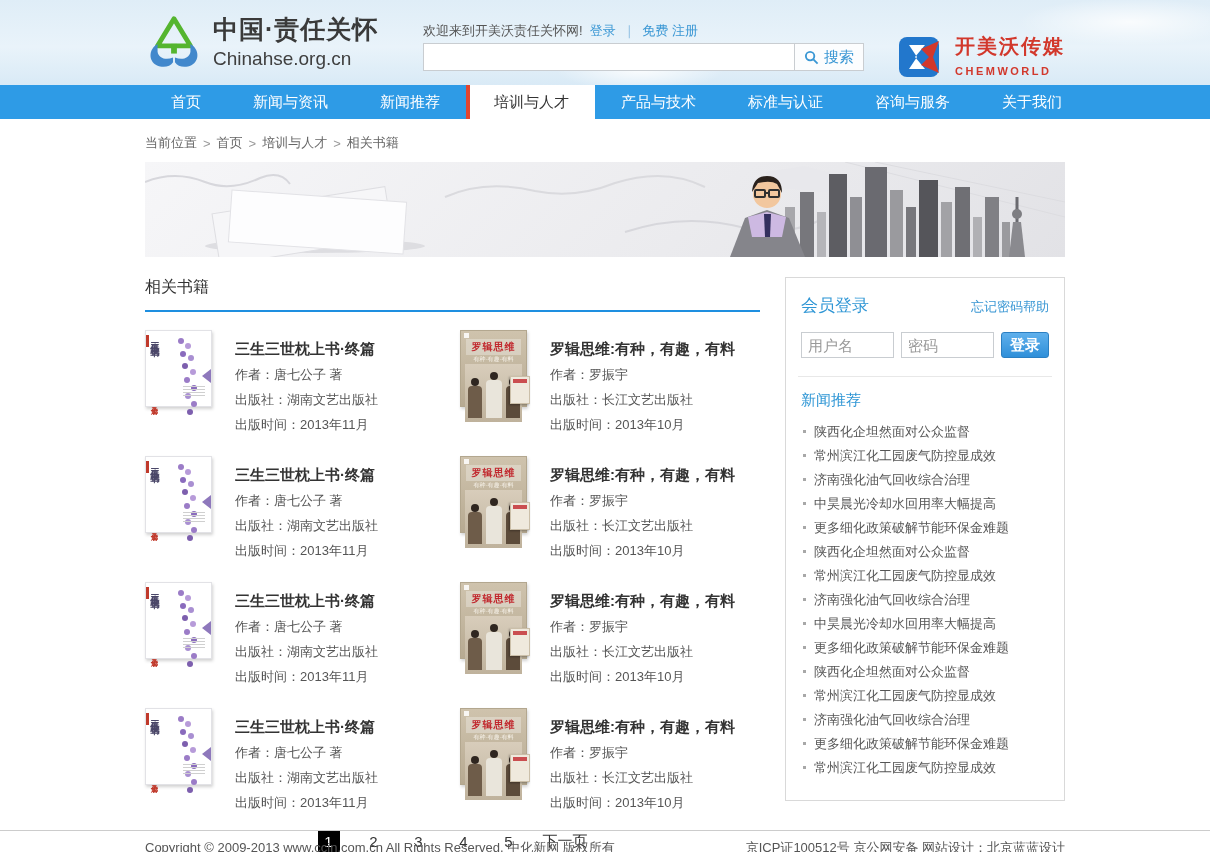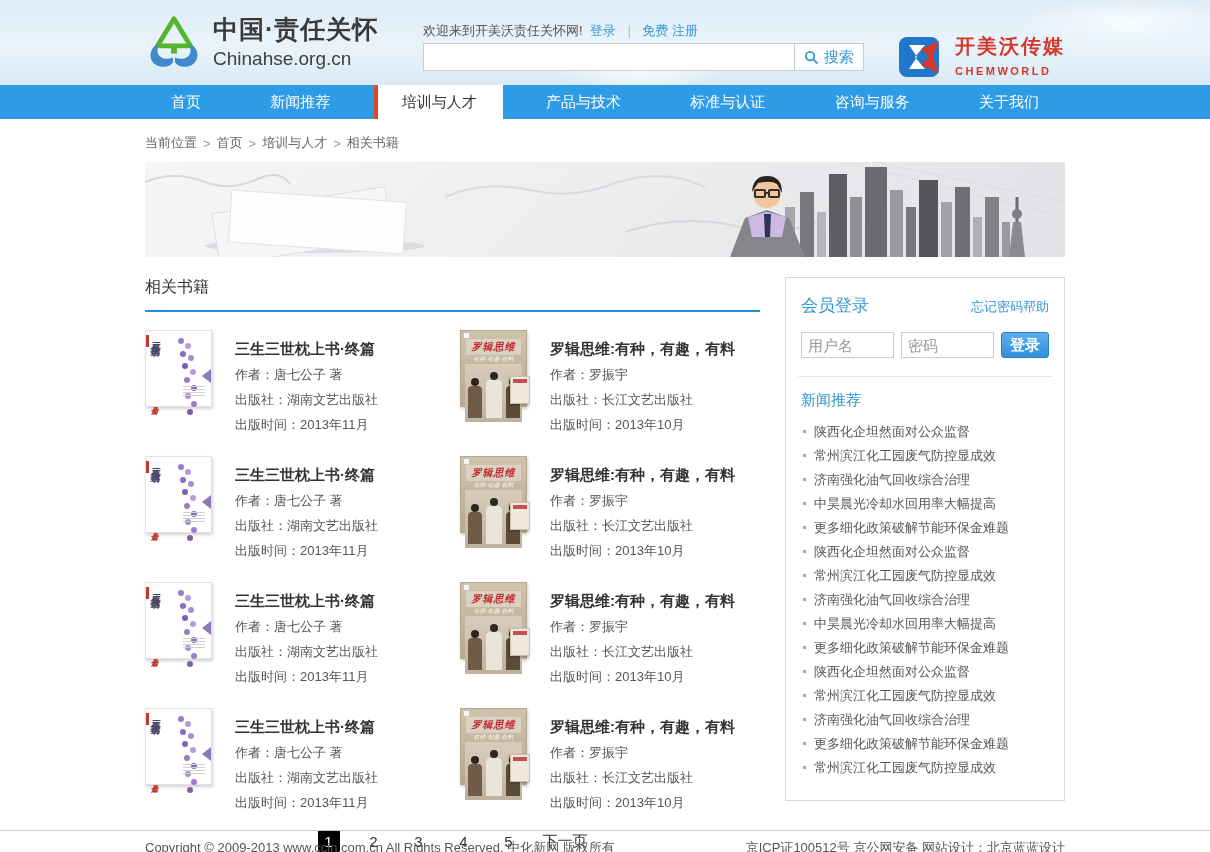--- a/index.html
+++ b/index.html
@@ -57,21 +57,21 @@
   .banner{position:relative;width:920px;height:95px;margin:10px 0 0 145px;overflow:hidden;
     background:linear-gradient(135deg,#f6f6f8 0%,#ebebee 60%,#e2e2e6 100%);}
   .banner svg{display:block;}
 
   
   .main{width:920px;margin:20px 0 0 145px;display:flex;gap:25px;align-items:flex-start;}
   .content-left{width:615px;}
   .section-title{font-size:16px;color:#333;padding-bottom:12px;border-bottom:2px solid var(--underline-blue);}
   .book-grid{margin-top:18px;display:grid;grid-template-columns:1fr 1fr;column-gap:15px;row-gap:22px;}
   .book{display:flex;}
-  .cover{position:relative;width:67px;height:77px;flex:none;cursor:pointer;font-style:italic;}
+  .cover{position:relative;width:67px;height:77px;flex:none;cursor:pointer;}
   .cover-a{background:#fff;border:1px solid #e2e2e6;box-shadow:1px 2px 3px rgba(0,0,0,.18);}
   .ca-spine{position:absolute;left:0;top:4px;width:3px;height:12px;background:#c0392b;}
   .ca-vtitle{position:absolute;left:3px;top:4px;writing-mode:vertical-rl;font-size:9px;
     font-weight:bold;color:#4a4668;letter-spacing:1px;line-height:11px;}
   .ca-flowers{position:absolute;top:7px;left:32px;width:6px;height:6px;border-radius:50%;background:#9b7cc7;
     box-shadow:7px 5px 0 #b79bd9,2px 13px 0 #8a6bbd,10px 17px 0 #a98fd2,4px 25px 0 #7d5fae,
       12px 31px 0 #b79bd9,6px 39px 0 #9b7cc7,13px 47px 0 #8a6bbd,7px 55px 0 #a98fd2,
       13px 63px 0 #9b7cc7,9px 71px 0 #7d5fae;}
   .ca-tri{position:absolute;right:0;top:38px;width:0;height:0;
     border-top:7px solid transparent;border-bottom:7px solid transparent;border-right:9px solid #8e78bc;}
@@ -178,20 +178,21 @@
           <div class="cw-cn">开美沃传媒</div>
           <div class="cw-en">CHEMWORLD</div>
         </div>
       </div>
     </div>
   </div>
 
   <div class="nav">
     <div class="nav-inner">
       <div class="nav-item">首页</div>
+      <div class="nav-item">新闻与资讯</div>
       <div class="nav-item">新闻推荐</div>
       <div class="nav-item active">培训与人才</div>
       <div class="nav-item">产品与技术</div>
       <div class="nav-item">标准与认证</div>
       <div class="nav-item">咨询与服务</div>
       <div class="nav-item">关于我们</div>
     </div>
   </div>
 
   <div class="breadcrumb">

